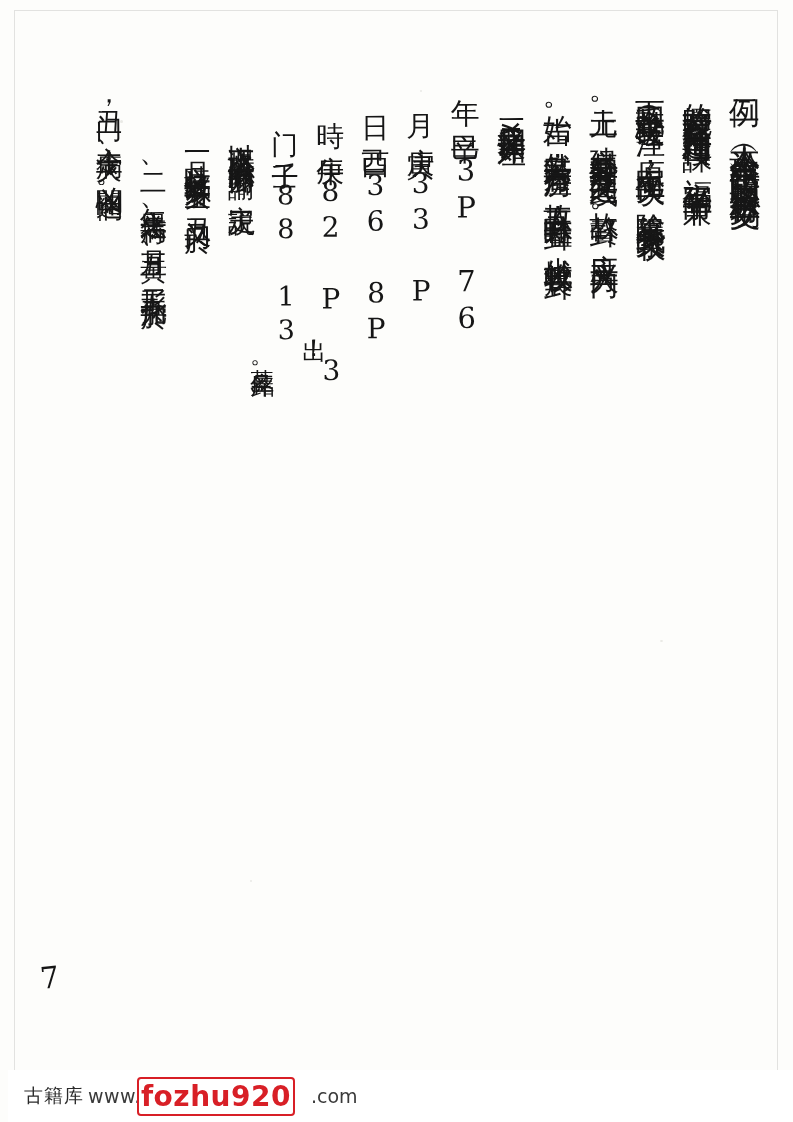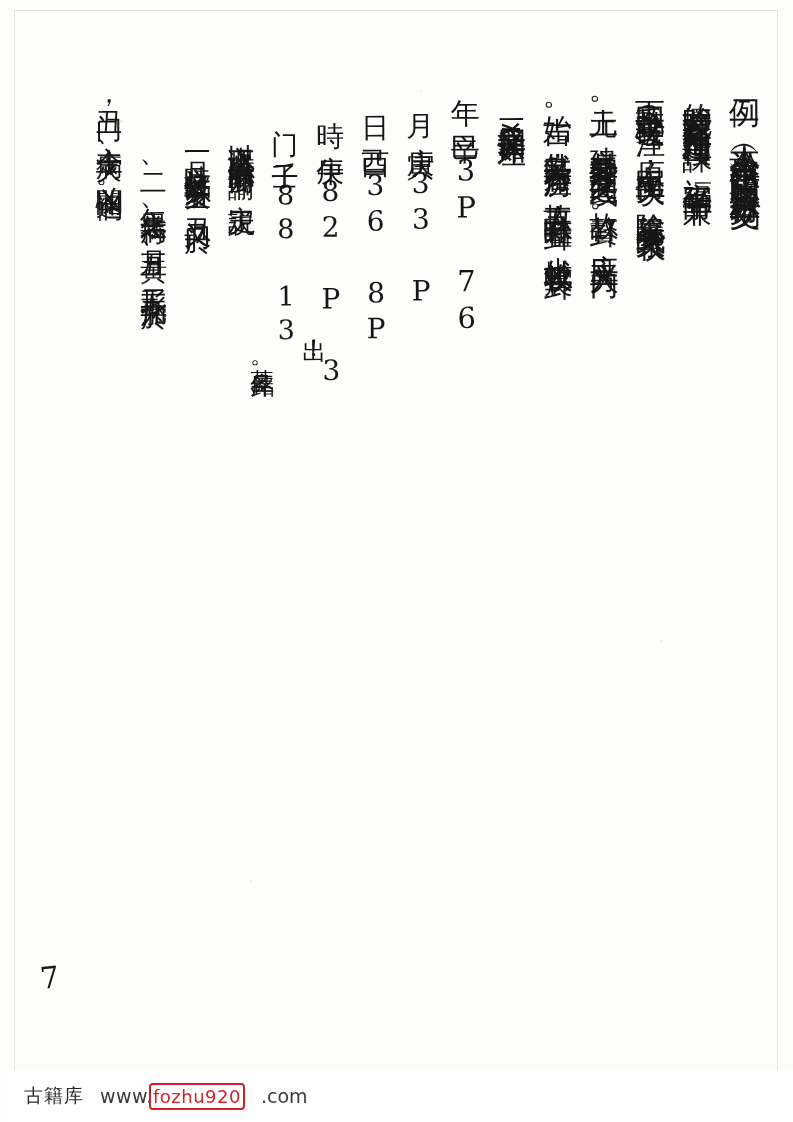--- a/index.html
+++ b/index.html
@@ -103,27 +103,27 @@
   .wm-cn {
     font-family: "DejaVu Sans", sans-serif;
     font-size: 19px;
     color: #2a2a2a;
     letter-spacing: 1px;
   }
   .wm-url {
     font-family: "DejaVu Sans", sans-serif;
     font-size: 19px;
     color: #3a3a3a;
-    margin-left: 16px;
+    margin-left: 4px;
     letter-spacing: 0.5px;
   }
   .wm-brand {
     font-family: "DejaVu Sans", sans-serif;
-    font-weight: normal;
-    font-size: 18px;
+    font-weight: bold;
+    font-size: 28px;
     color: #d81f26;
     letter-spacing: 0.5px;
     position: relative;
   }
   .wm-brand::after {
     content: "";
     position: absolute;
     left: -4px; right: -4px;
     top: -3px; bottom: -3px;
     border: 2px solid #d81f26;

